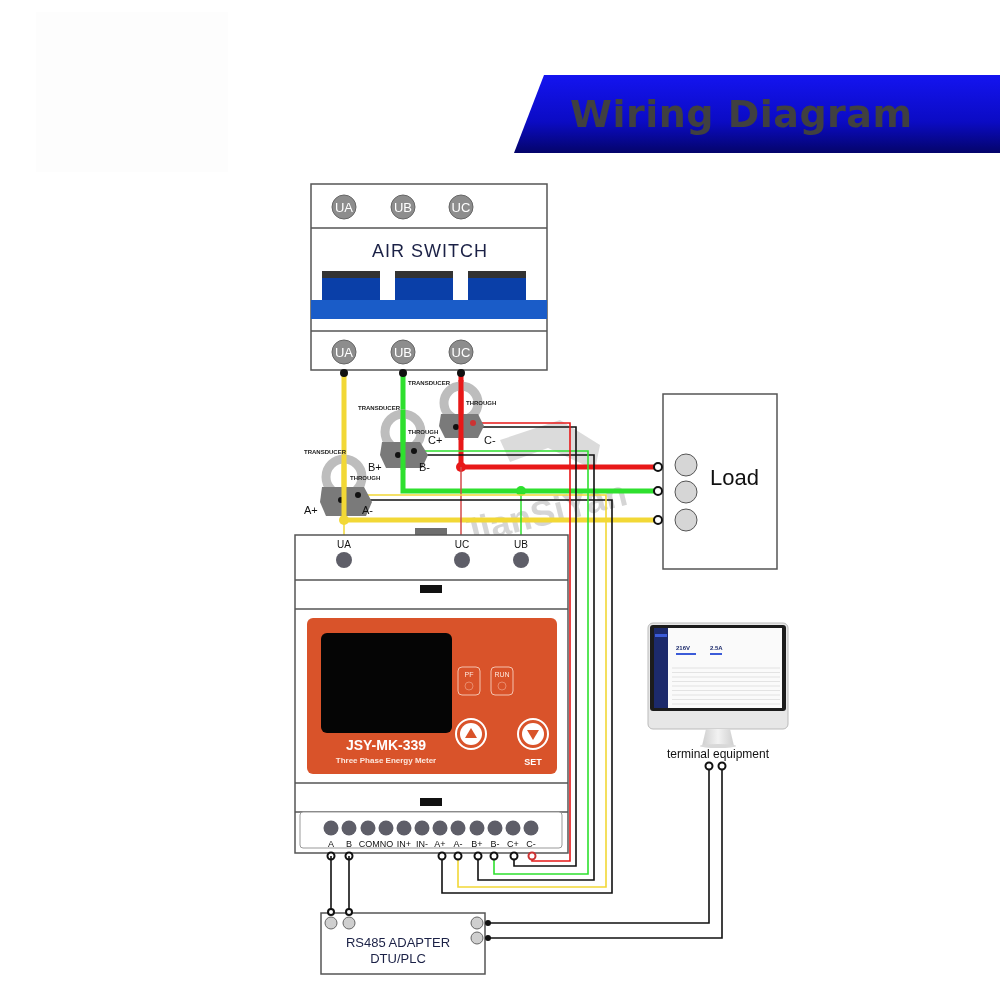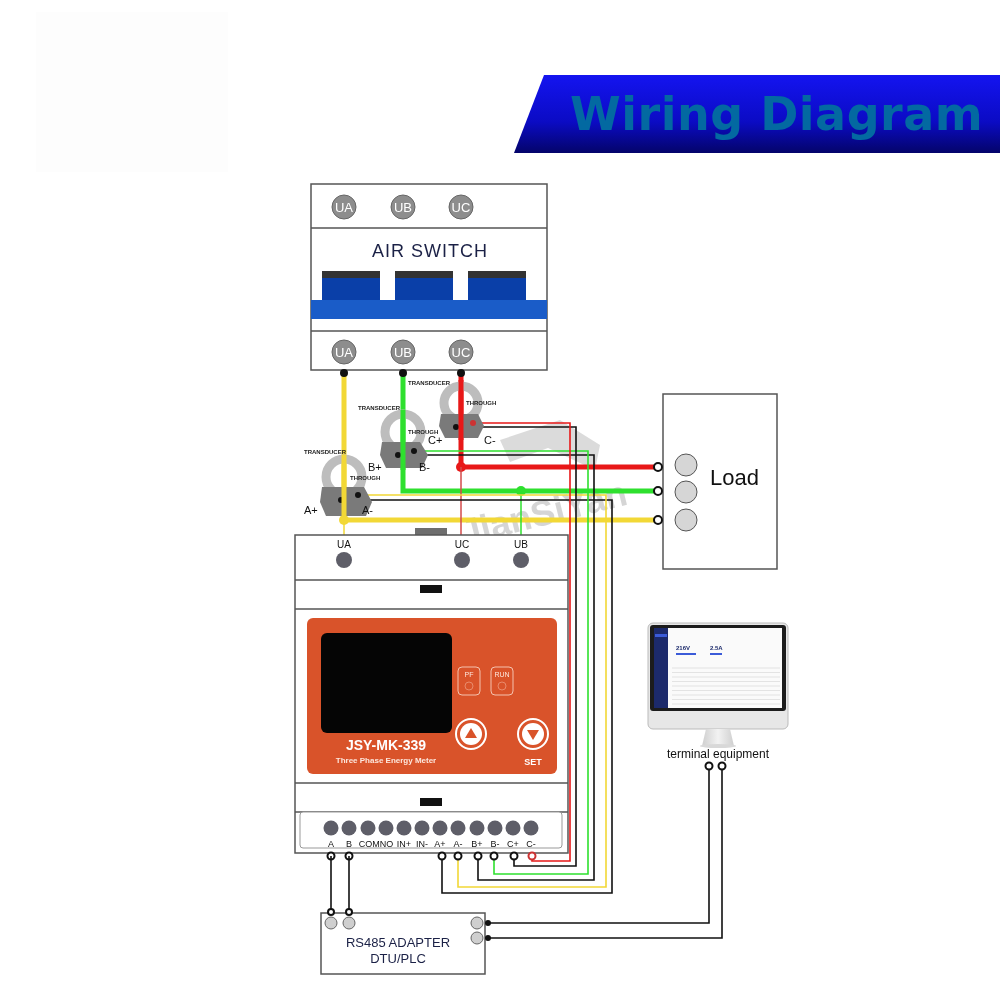--- a/index.html
+++ b/index.html
@@ -1,20 +1,20 @@
 <!DOCTYPE html>
 <html><head>
 <meta charset="utf-8">
 <style>
   html, body { margin:0; padding:0; background:#ffffff; }
   body { width:1000px; height:1000px; position:relative; overflow:hidden; font-family:"Liberation Sans", sans-serif; }
   #diagram { position:absolute; left:0; top:0; width:1000px; height:1000px; }
   .faint-box { position:absolute; left:36px; top:12px; width:192px; height:160px; background:#fdfdfd; }
   .banner { position:absolute; left:514px; top:75px; width:486px; height:78px; }
-  .banner-title { position:absolute; left:570px; top:82px; width:420px; height:64px; color:#0369a1; font-family:"DejaVu Sans", sans-serif; font-weight:bold; font-size:46px; line-height:64px; letter-spacing:0.5px; }
+  .banner-title { position:absolute; left:570px; top:82px; width:420px; height:64px; color:#404040; font-family:"DejaVu Sans", sans-serif; font-weight:bold; font-size:38px; line-height:64px; letter-spacing:0.5px; }
   svg text { font-family:"Liberation Sans", sans-serif; }
 </style>
 </head>
 <body>
 
 <div class="faint-box"></div>
 
 <svg class="banner" viewBox="0 0 486 78">
   <defs>
     <linearGradient id="bg" x1="0" y1="0" x2="0" y2="1">

